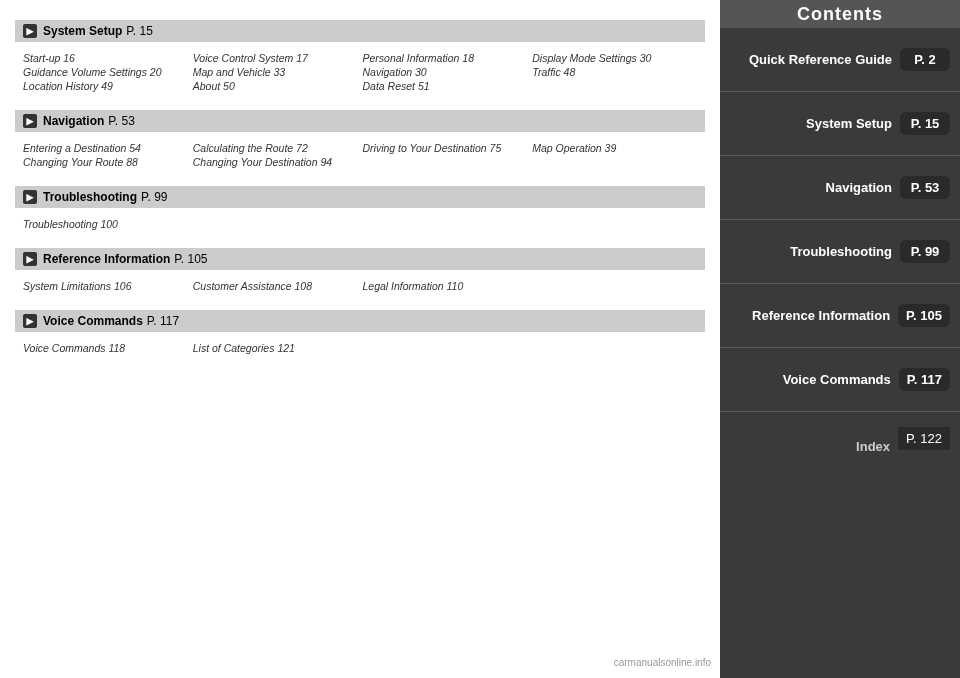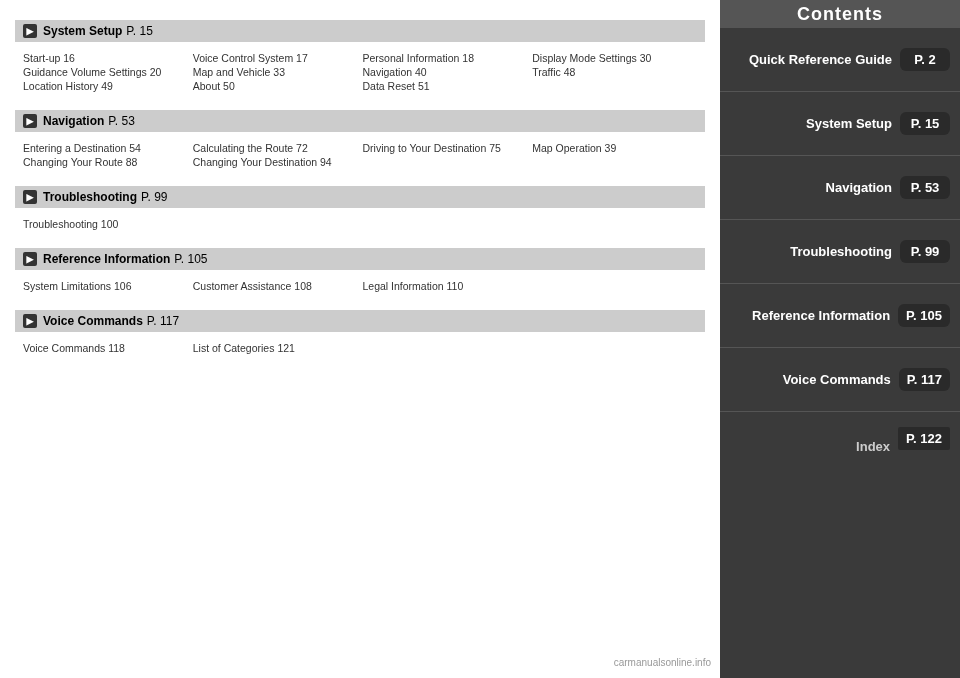--- a/index.html
+++ b/index.html
@@ -105,20 +105,21 @@
       font-weight: normal;
       margin-left: 4px;
     }
 
     .section-content {
       padding: 4px 8px 10px 8px;
       display: grid;
       grid-template-columns: repeat(4, 1fr);
       gap: 2px 5px;
       margin-bottom: 8px;
+      font-style: italic;
     }
 
     .section-content .item {
       font-size: 10.5px;
       color: #333;
       white-space: nowrap;
     }
 
     .watermark {
       position: absolute;
@@ -146,21 +147,21 @@
       text-align: right;
       flex: 1;
       padding-right: 8px;
       margin-top: 16px;
     }
 
     .sidebar-index-page {
       background: #2a2a2a;
       color: #ffffff;
       font-size: 13px;
-      font-weight: bold;
+      font-weight: normal;
       padding: 4px 8px;
       min-width: 50px;
       text-align: center;
       border-radius: 2px;
     }
   </style>
 </head>
 <body>
 
 <div class="main-content" style="position:relative;">
@@ -172,21 +173,21 @@
           <span>System Setup</span>
           <span class="page-ref"> P. 15</span>
         </div>
         <div class="section-content">
           <div class="item">Start-up 16</div>
           <div class="item">Voice Control System 17</div>
           <div class="item">Personal Information 18</div>
           <div class="item">Display Mode Settings 30</div>
           <div class="item">Guidance Volume Settings 20</div>
           <div class="item">Map and Vehicle 33</div>
-          <div class="item">Navigation 40</div>
+          <div class="item">Navigation 30</div>
           <div class="item">Traffic 48</div>
           <div class="item">Location History 49</div>
           <div class="item">About 50</div>
           <div class="item">Data Reset 51</div>
           <div class="item"></div>
         </div>
       </div>
       <div>
         <div class="section-header">
           <span class="icon">▶</span>

